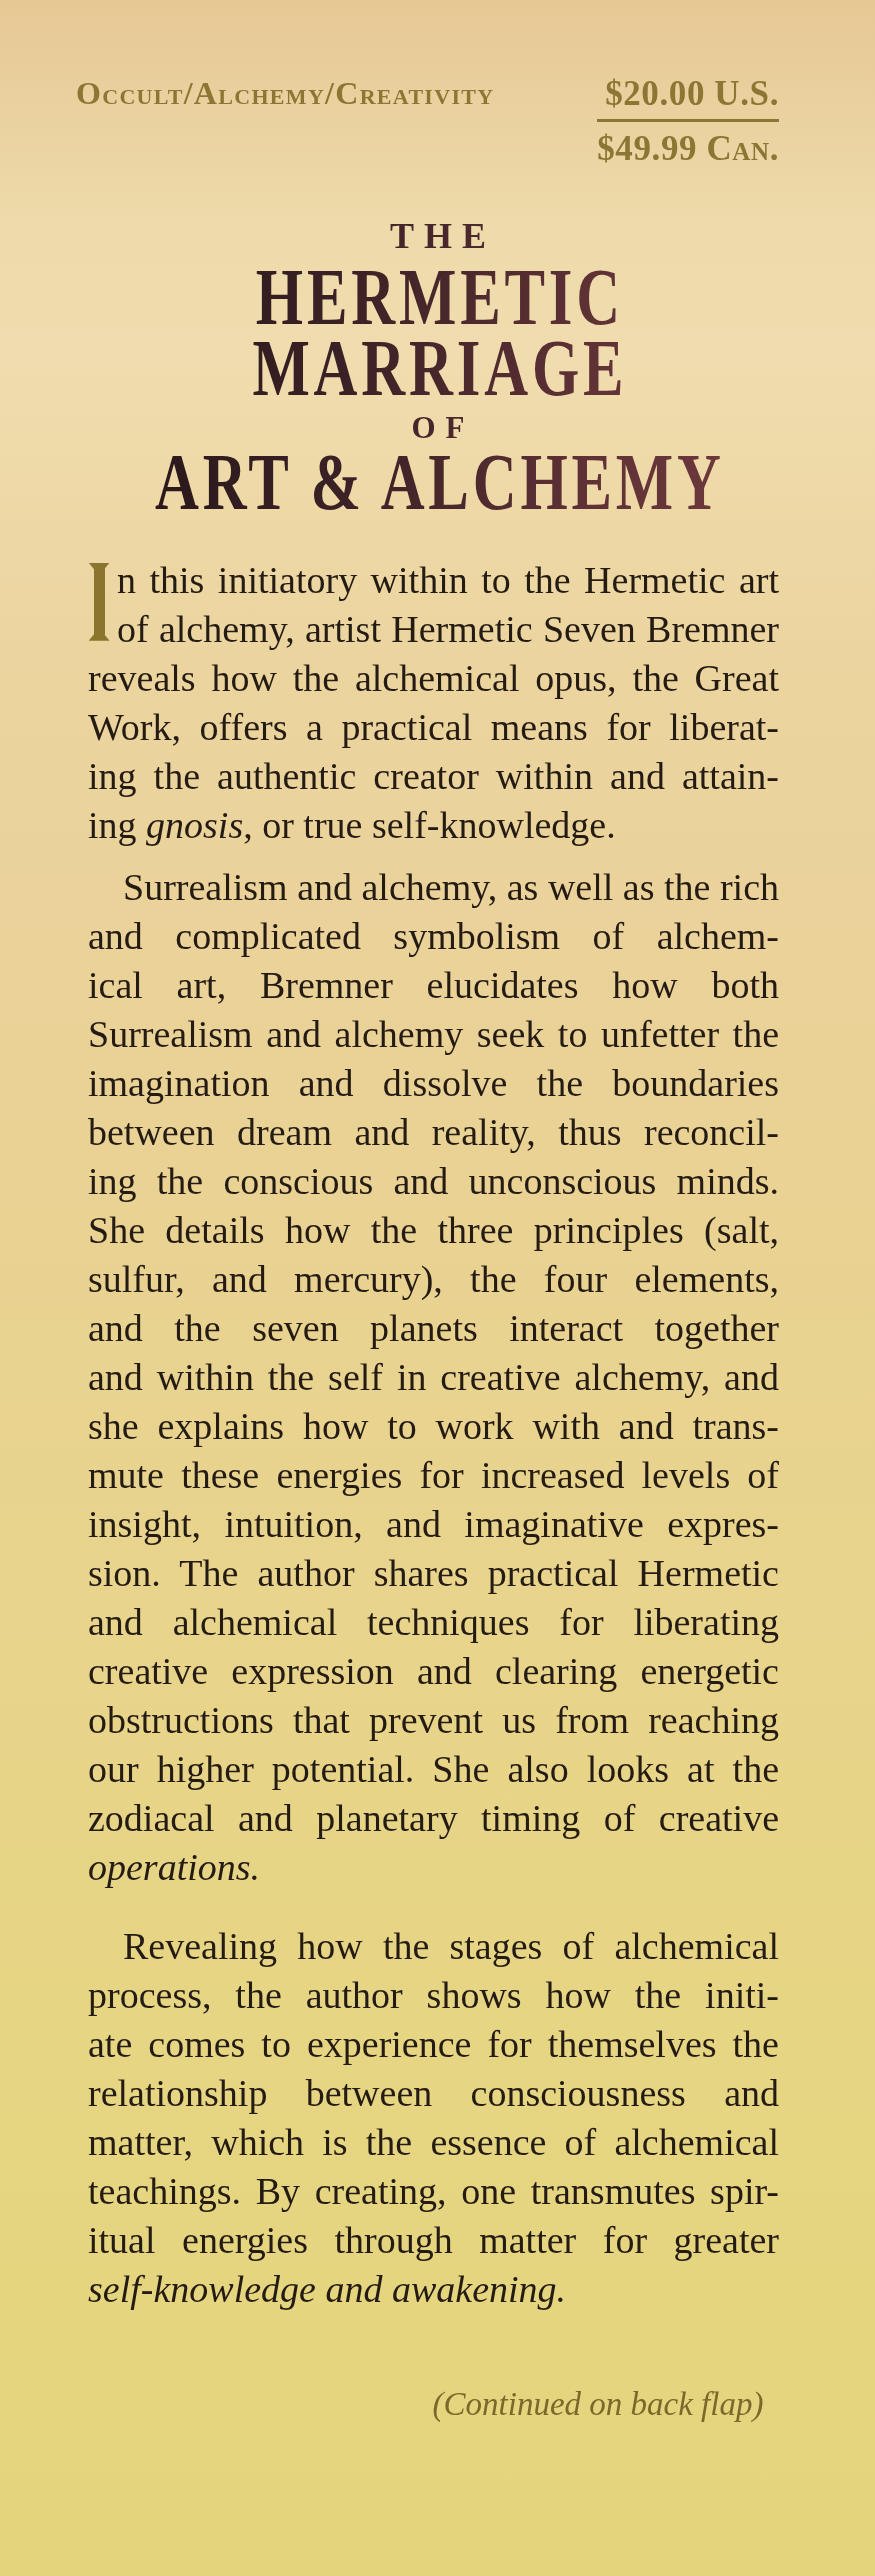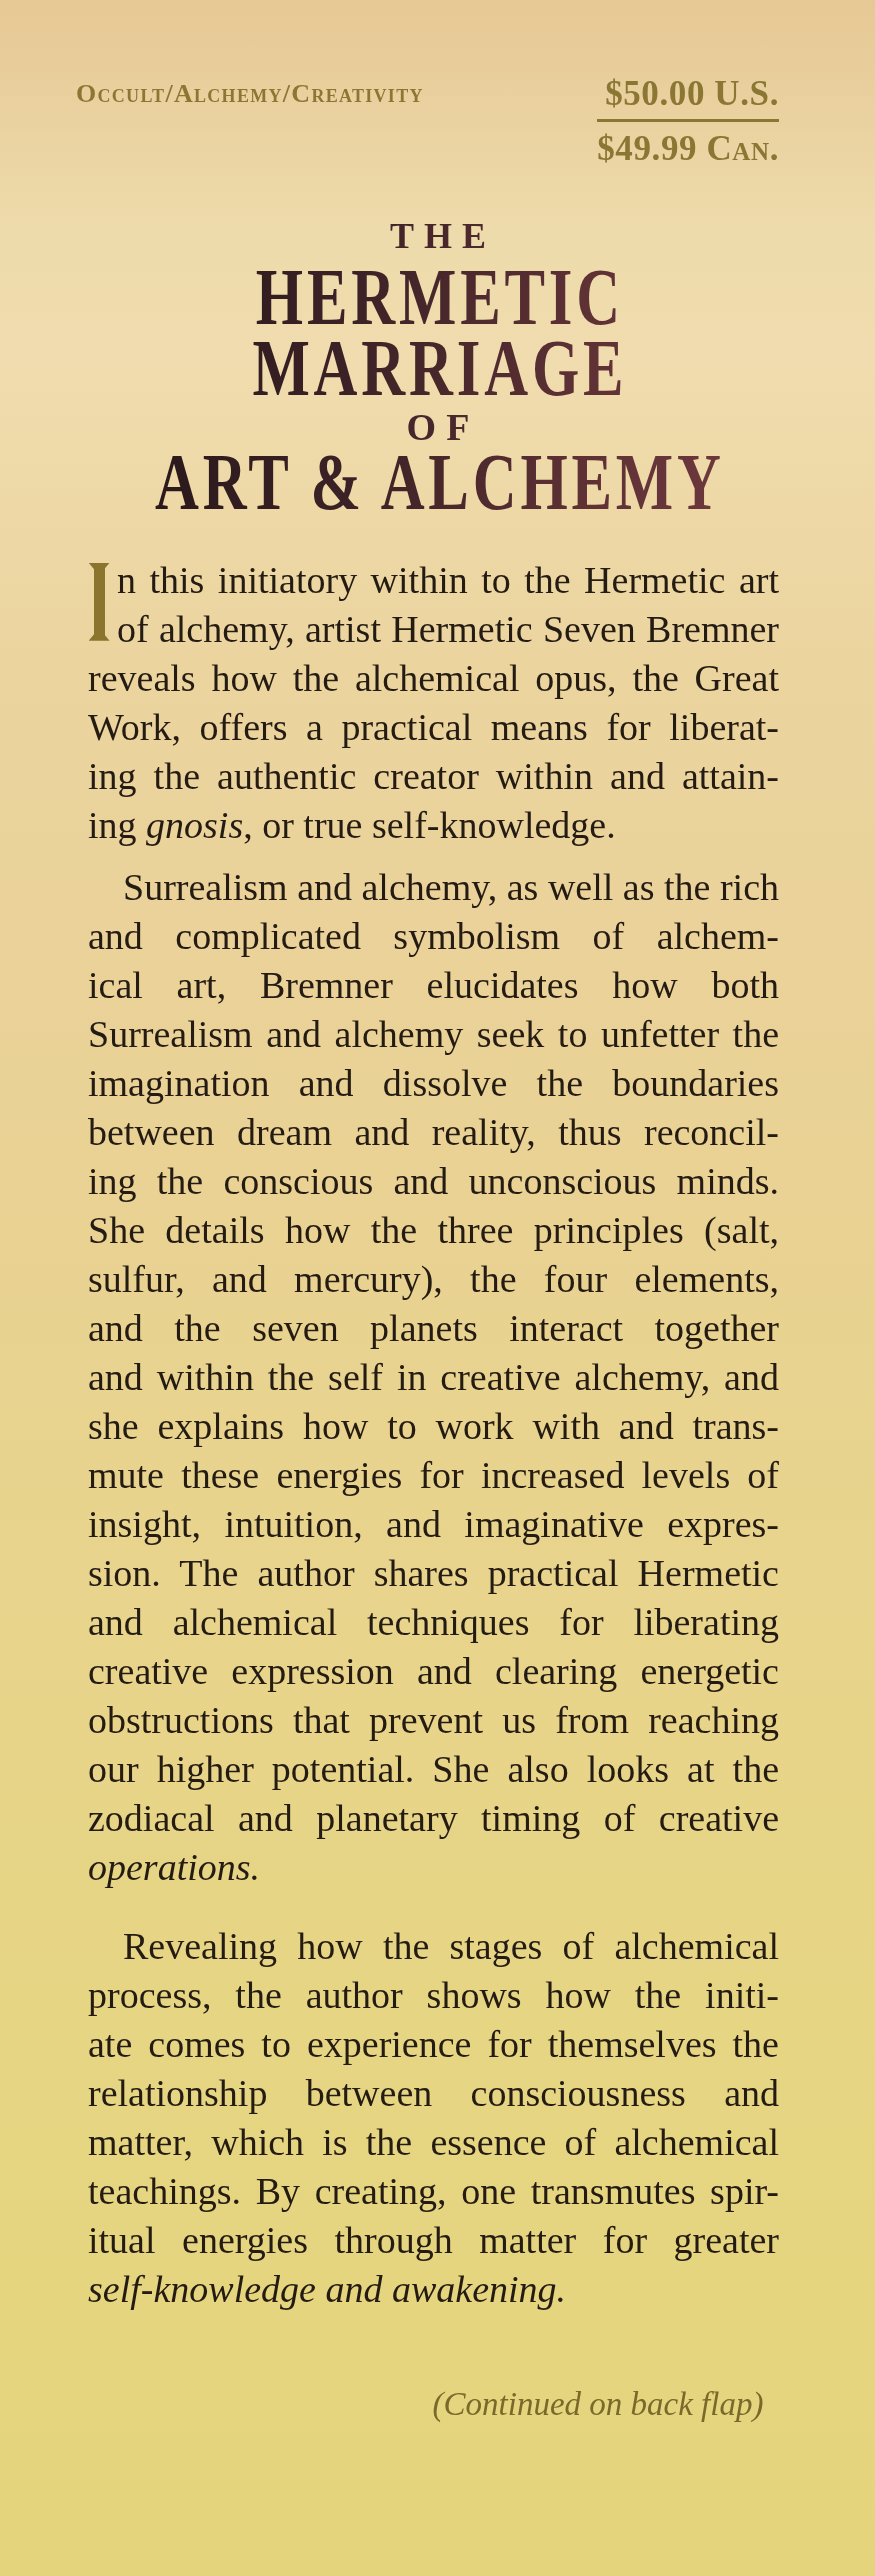--- a/index.html
+++ b/index.html
@@ -20,36 +20,36 @@
       #e5d57e 92%,
       #e4d47c 100%);
     font-family:"Liberation Serif",serif;
   }
   
   .topbar{
     display:flex;justify-content:space-between;align-items:flex-start;
     padding:73px 97px 0 76px;
     color:#8b7733;font-weight:700;
   }
-  .category{font-size:26px;line-height:41px;font-variant:small-caps;letter-spacing:1.3px;}
+  .category{font-size:32px;line-height:41px;font-variant:small-caps;letter-spacing:1.3px;}
   .pricebox{text-align:right;}
   .price{font-size:35px;line-height:41px;font-variant:small-caps;letter-spacing:0.6px;}
   .price-rule{height:3.1px;background:#8b7733;margin:5px 0 6.3px;}
   
   .title{text-align:center;margin-top:29px;}
   .title>div{
     background:linear-gradient(93deg,#2b191c 8%,#3c2226 38%,#5e3135 72%,#6d393d 94%);
     -webkit-background-clip:text;background-clip:text;
     color:transparent;margin-top:48px;-webkit-text-fill-color:transparent;
   }
   .t-small{font-size:36px;line-height:38px;font-weight:700;letter-spacing:10px;text-indent:10px;}
   .t-big{font-size:80px;line-height:69px;font-weight:700;letter-spacing:5px;text-indent:5px;transform:scaleX(.76);}
   .title>div:nth-child(2){margin-top:7.5px;}
   .title>div:nth-child(3){margin-top:2.5px;}
-  .title>div:nth-child(4){margin-top:6.3px;line-height:35px;font-size:38px;}
+  .title>div:nth-child(4){margin-top:6.3px;line-height:35px;font-size:31px;}
   .title>div:nth-child(5){margin-top:3.8px;}
   
   .bodytext{
     margin-top:39px;
     padding:0 97px 0 88px;
     font-size:38px;line-height:49px;
     color:#241b13;
   }
   .para .lines>div{text-align:justify;text-align-last:justify;}
   .p1{position:relative;}
@@ -77,21 +77,21 @@
   }
 </style>
 </head>
 <body>
 
 <div class="flap">
 
   <div class="topbar">
     <div class="category">Occult/Alchemy/Creativity</div>
     <div class="pricebox">
-      <div class="price">$50.00 U.S.</div>
+      <div class="price">$20.00 U.S.</div>
       <div class="price-rule"></div>
       <div class="price">$49.99 Can.</div>
     </div>
   </div>
 
   <div class="title">
     <div class="t-small">THE</div>
     <div class="t-big">HERMETIC</div>
     <div class="t-big">MARRIAGE</div>
     <div class="t-small">OF</div>

